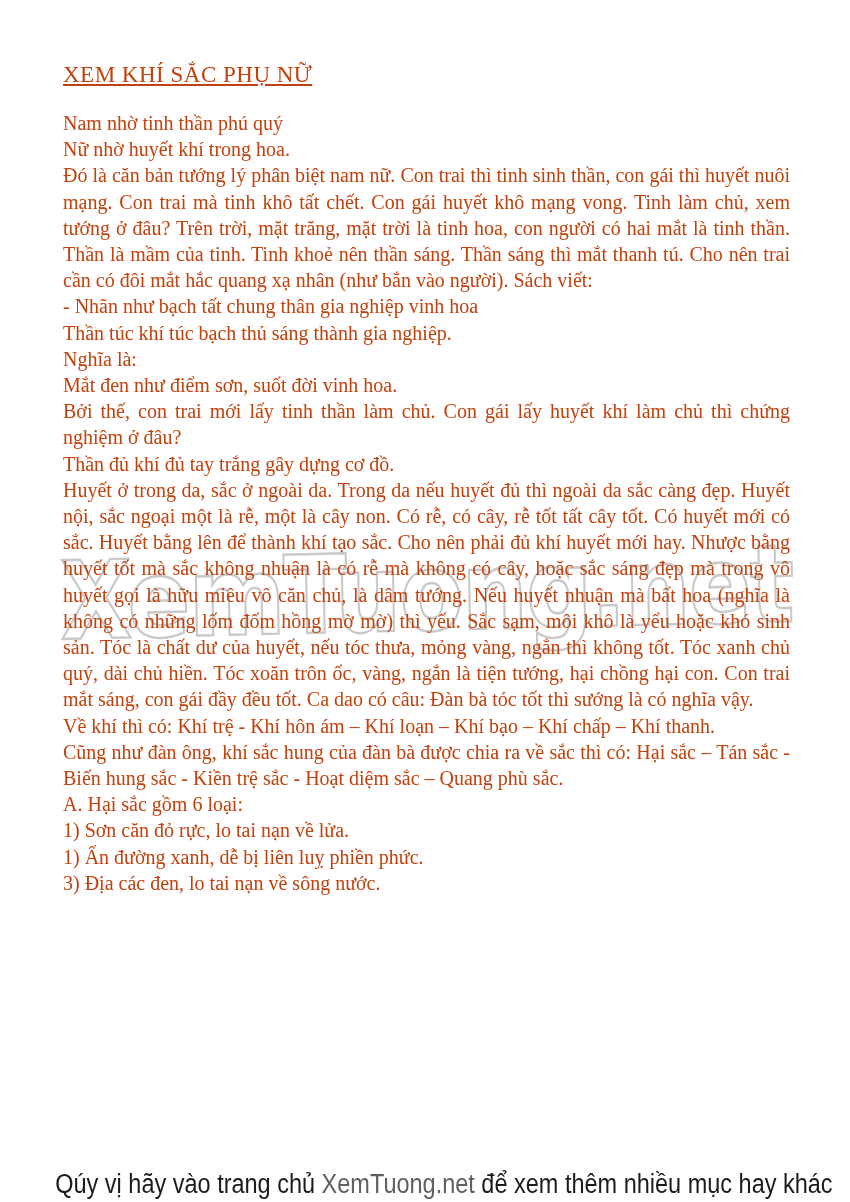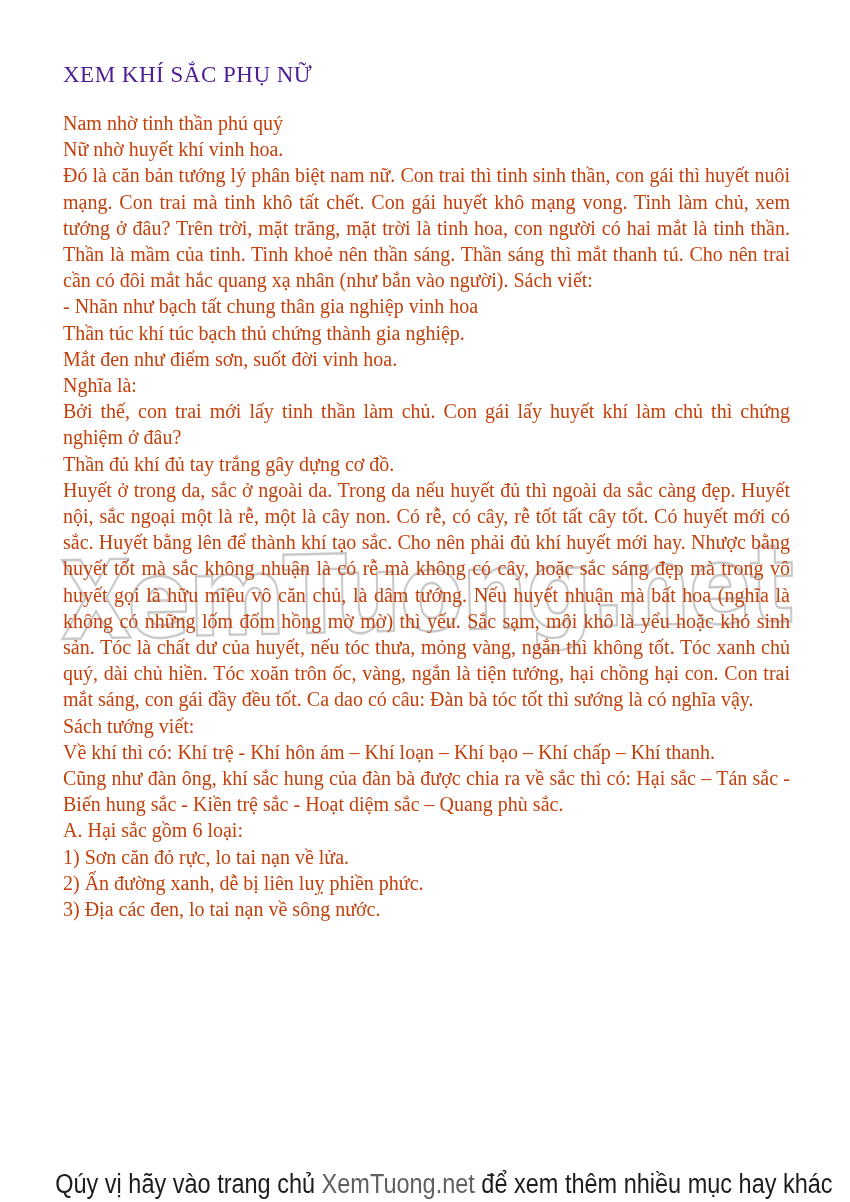--- a/index.html
+++ b/index.html
@@ -64,39 +64,38 @@
   .footer .brand { color: #5f5f5f; }
 </style>
 </head>
 <body>
 
 <div class="page">
 
   <div class="watermark">XemTuong.net</div>
 
   <div class="content">
-    <h1 class="title" style="color: #4c1d95;">XEM KHÍ SẮC PHỤ NỮ</h1>
+    <h1 class="title" style="color: #c2410c; text-decoration: underline;">XEM KHÍ SẮC PHỤ NỮ</h1>
 
     <div>
         <p class="para">Nam nhờ tinh thần phú quý</p>
-        <p class="para">Nữ nhờ huyết khí vinh hoa.</p>
+        <p class="para">Nữ nhờ huyết khí trong hoa.</p>
         <p class="para">Đó là căn bản tướng lý phân biệt nam nữ. Con trai thì tinh sinh thần, con gái thì huyết nuôi mạng. Con trai mà tinh khô tất chết. Con gái huyết khô mạng vong. Tinh làm chủ, xem tướng ở đâu? Trên trời, mặt trăng, mặt trời là tinh hoa, con người có hai mắt là tinh thần. Thần là mầm của tinh. Tinh khoẻ nên thần sáng. Thần sáng thì mắt thanh tú. Cho nên trai cần có đôi mắt hắc quang xạ nhân (như bắn vào người). Sách viết:</p>
         <p class="para">- Nhãn như bạch tất chung thân gia nghiệp vinh hoa</p>
-        <p class="para">Thần túc khí túc bạch thủ chứng thành gia nghiệp.</p>
+        <p class="para">Thần túc khí túc bạch thủ sáng thành gia nghiệp.</p>
+        <p class="para">Nghĩa là:</p>
         <p class="para">Mắt đen như điểm sơn, suốt đời vinh hoa.</p>
-        <p class="para">Nghĩa là:</p>
         <p class="para">Bởi thế, con trai mới lấy tinh thần làm chủ. Con gái lấy huyết khí làm chủ thì chứng nghiệm ở đâu?</p>
         <p class="para">Thần đủ khí đủ tay trắng gây dựng cơ đồ.</p>
         <p class="para">Huyết ở trong da, sắc ở ngoài da. Trong da nếu huyết đủ thì ngoài da sắc càng đẹp. Huyết nội, sắc ngoại một là rễ, một là cây non. Có rễ, có cây, rễ tốt tất cây tốt. Có huyết mới có sắc. Huyết bằng lên để thành khí tạo sắc. Cho nên phải đủ khí huyết mới hay. Nhược bằng huyết tốt mà sắc không nhuận là có rễ mà không có cây, hoặc sắc sáng đẹp mà trong vô huyết gọi là hữu miêu vô căn chủ, là dâm tướng. Nếu huyết nhuận mà bất hoa (nghĩa là không có những lốm đốm hồng mờ mờ) thì yếu. Sắc sạm, môi khô là yểu hoặc khó sinh sản. Tóc là chất dư của huyết, nếu tóc thưa, mỏng vàng, ngắn thì không tốt. Tóc xanh chủ quý, dài chủ hiền. Tóc xoăn trôn ốc, vàng, ngắn là tiện tướng, hại chồng hại con. Con trai mắt sáng, con gái đầy đều tốt. Ca dao có câu: Đàn bà tóc tốt thì sướng là có nghĩa vậy.</p>
-        <p class="para">Sách tướng viết:</p>
         <p class="para">Về khí thì có: Khí trệ - Khí hôn ám – Khí loạn – Khí bạo – Khí chấp – Khí thanh.</p>
         <p class="para">Cũng như đàn ông, khí sắc hung của đàn bà được chia ra về sắc thì có: Hại sắc – Tán sắc - Biến hung sắc - Kiền trệ sắc - Hoạt diệm sắc – Quang phù sắc.</p>
         <p class="para">A. Hại sắc gồm 6 loại:</p>
         <p class="para">1) Sơn căn đỏ rực, lo tai nạn về lửa.</p>
-        <p class="para">2) Ấn đường xanh, dễ bị liên luỵ phiền phức.</p>
+        <p class="para">1) Ấn đường xanh, dễ bị liên luỵ phiền phức.</p>
         <p class="para">3) Địa các đen, lo tai nạn về sông nước.</p>
       </div>
   </div>
 
   <div class="footer">
     <span>Qúy vị hãy vào trang chủ </span><span class="brand">XemTuong.net</span><span> để xem thêm nhiều mục hay khác</span>
   </div>
 
 </div>
 

